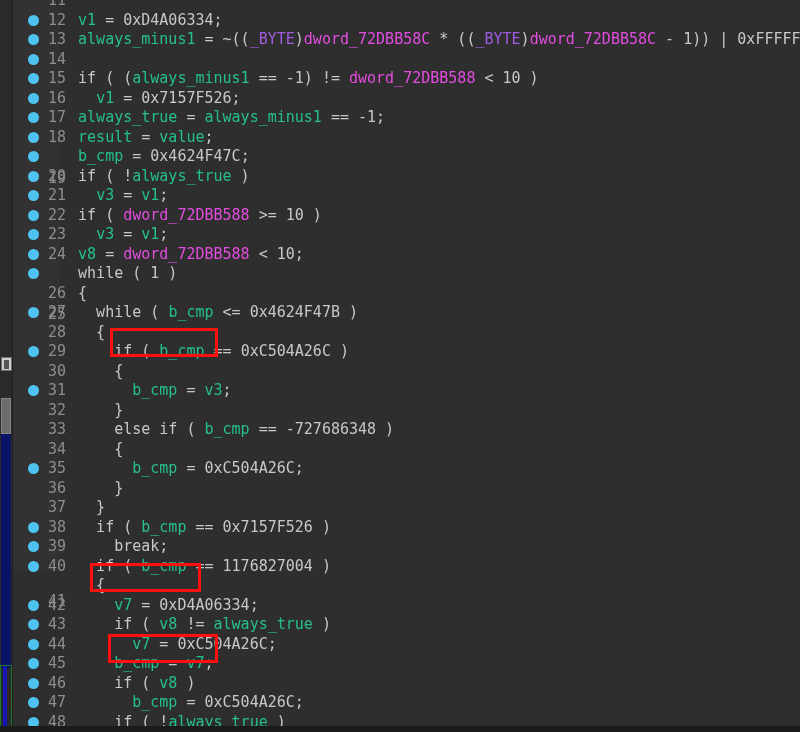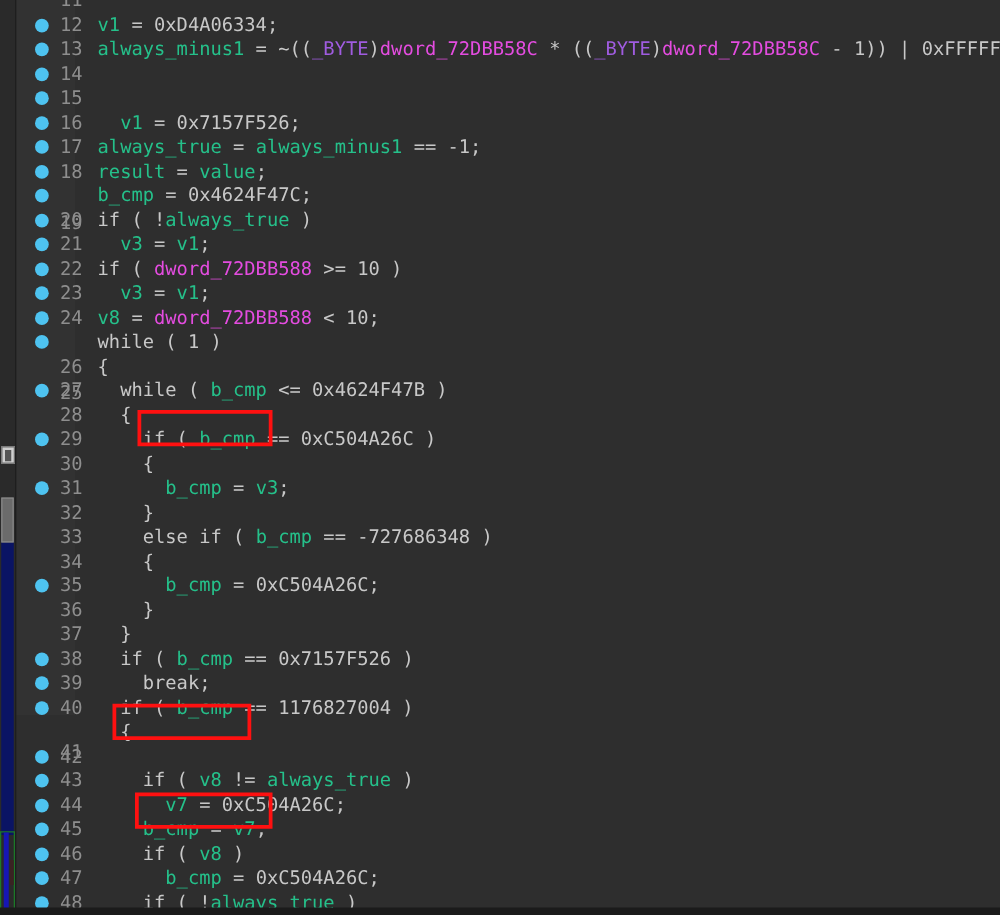--- a/index.html
+++ b/index.html
@@ -258,20 +258,21 @@
       <div class="dot" style="top: 697px;"></div>
       <div class="lnum" style="top: 693px;">47</div>
       <div class="dot" style="top: 716.5px;"></div>
       <div class="lnum" style="top: 712.5px;">48</div>
     </div>
 
   <div id="codepane">
       <div class="line" style="top: -9px;"></div>
       <div class="line" style="top: 10.5px;"><span class="t-plain">  </span><span class="t-var">v1</span><span class="t-plain"> = </span><span class="t-num">0xD4A06334</span><span class="t-plain">;</span></div>
       <div class="line" style="top: 30px;"><span class="t-plain">  </span><span class="t-var">always_minus1</span><span class="t-plain"> = ~((</span><span class="t-type">_BYTE</span><span class="t-plain">)</span><span class="t-glob">dword_72DBB58C</span><span class="t-plain"> * ((</span><span class="t-type">_BYTE</span><span class="t-plain">)</span><span class="t-glob">dword_72DBB58C</span><span class="t-plain"> - 1)) | </span><span class="t-num">0xFFFFFFFE</span></div>
+      <div class="line" style="top: 69px;"><span class="t-plain">  if ( (</span><span class="t-var">always_minus1</span><span class="t-plain"> == -1) != </span><span class="t-glob">dword_72DBB588</span><span class="t-plain"> &lt; 10 )</span></div>
       <div class="line" style="top: 88.5px;"><span class="t-plain">    </span><span class="t-var">v1</span><span class="t-plain"> = </span><span class="t-num">0x7157F526</span><span class="t-plain">;</span></div>
       <div class="line" style="top: 108px;"><span class="t-plain">  </span><span class="t-var">always_true</span><span class="t-plain"> = </span><span class="t-var">always_minus1</span><span class="t-plain"> == -1;</span></div>
       <div class="line" style="top: 127.5px;"><span class="t-plain">  </span><span class="t-var">result</span><span class="t-plain"> = </span><span class="t-var">value</span><span class="t-plain">;</span></div>
       <div class="line" style="top: 147px;"><span class="t-plain">  </span><span class="t-var">b_cmp</span><span class="t-plain"> = </span><span class="t-num">0x4624F47C</span><span class="t-plain">;</span></div>
       <div class="line" style="top: 166.5px;"><span class="t-plain">  if ( !</span><span class="t-var">always_true</span><span class="t-plain"> )</span></div>
       <div class="line" style="top: 186px;"><span class="t-plain">    </span><span class="t-var">v3</span><span class="t-plain"> = </span><span class="t-var">v1</span><span class="t-plain">;</span></div>
       <div class="line" style="top: 205.5px;"><span class="t-plain">  if ( </span><span class="t-glob">dword_72DBB588</span><span class="t-plain"> &gt;= 10 )</span></div>
       <div class="line" style="top: 225px;"><span class="t-plain">    </span><span class="t-var">v3</span><span class="t-plain"> = </span><span class="t-var">v1</span><span class="t-plain">;</span></div>
       <div class="line" style="top: 244.5px;"><span class="t-plain">  </span><span class="t-var">v8</span><span class="t-plain"> = </span><span class="t-glob">dword_72DBB588</span><span class="t-plain"> &lt; 10;</span></div>
       <div class="line" style="top: 264px;"><span class="t-plain">  while ( 1 )</span></div>
@@ -284,20 +285,21 @@
       <div class="line" style="top: 400.5px;"><span class="t-plain">      }</span></div>
       <div class="line" style="top: 420px;"><span class="t-plain">      else if ( </span><span class="t-var">b_cmp</span><span class="t-plain"> == -727686348 )</span></div>
       <div class="line" style="top: 439.5px;"><span class="t-plain">      {</span></div>
       <div class="line" style="top: 459px;"><span class="t-plain">        </span><span class="t-var">b_cmp</span><span class="t-plain"> = </span><span class="t-num">0xC504A26C</span><span class="t-plain">;</span></div>
       <div class="line" style="top: 478.5px;"><span class="t-plain">      }</span></div>
       <div class="line" style="top: 498px;"><span class="t-plain">    }</span></div>
       <div class="line" style="top: 517.5px;"><span class="t-plain">    if ( </span><span class="t-var">b_cmp</span><span class="t-plain"> == </span><span class="t-num">0x7157F526</span><span class="t-plain"> )</span></div>
       <div class="line" style="top: 537px;"><span class="t-plain">      break;</span></div>
       <div class="line" style="top: 556.5px;"><span class="t-plain">    if ( </span><span class="t-var">b_cmp</span><span class="t-plain"> == 1176827004 )</span></div>
       <div class="line" style="top: 576px;"><span class="t-plain">    {</span></div>
+      <div class="line" style="top: 595.5px;"><span class="t-plain">      </span><span class="t-var">v7</span><span class="t-plain"> = </span><span class="t-num">0xD4A06334</span><span class="t-plain">;</span></div>
       <div class="line" style="top: 615px;"><span class="t-plain">      if ( </span><span class="t-var">v8</span><span class="t-plain"> != </span><span class="t-var">always_true</span><span class="t-plain"> )</span></div>
       <div class="line" style="top: 634.5px;"><span class="t-plain">        </span><span class="t-var">v7</span><span class="t-plain"> = </span><span class="t-num">0xC504A26C</span><span class="t-plain">;</span></div>
       <div class="line" style="top: 654px;"><span class="t-plain">      </span><span class="t-var">b_cmp</span><span class="t-plain"> = </span><span class="t-var">v7</span><span class="t-plain">;</span></div>
       <div class="line" style="top: 673.5px;"><span class="t-plain">      if ( </span><span class="t-var">v8</span><span class="t-plain"> )</span></div>
       <div class="line" style="top: 693px;"><span class="t-plain">        </span><span class="t-var">b_cmp</span><span class="t-plain"> = </span><span class="t-num">0xC504A26C</span><span class="t-plain">;</span></div>
       <div class="line" style="top: 712.5px;"><span class="t-plain">      if ( !</span><span class="t-var">always_true</span><span class="t-plain"> )</span></div>
     </div>
 
   <div class="redbox" style="left:110px; top:328px; width:108px; height:29px;"></div>
   <div class="redbox" style="left:90px;  top:563px; width:111px; height:29px;"></div>

